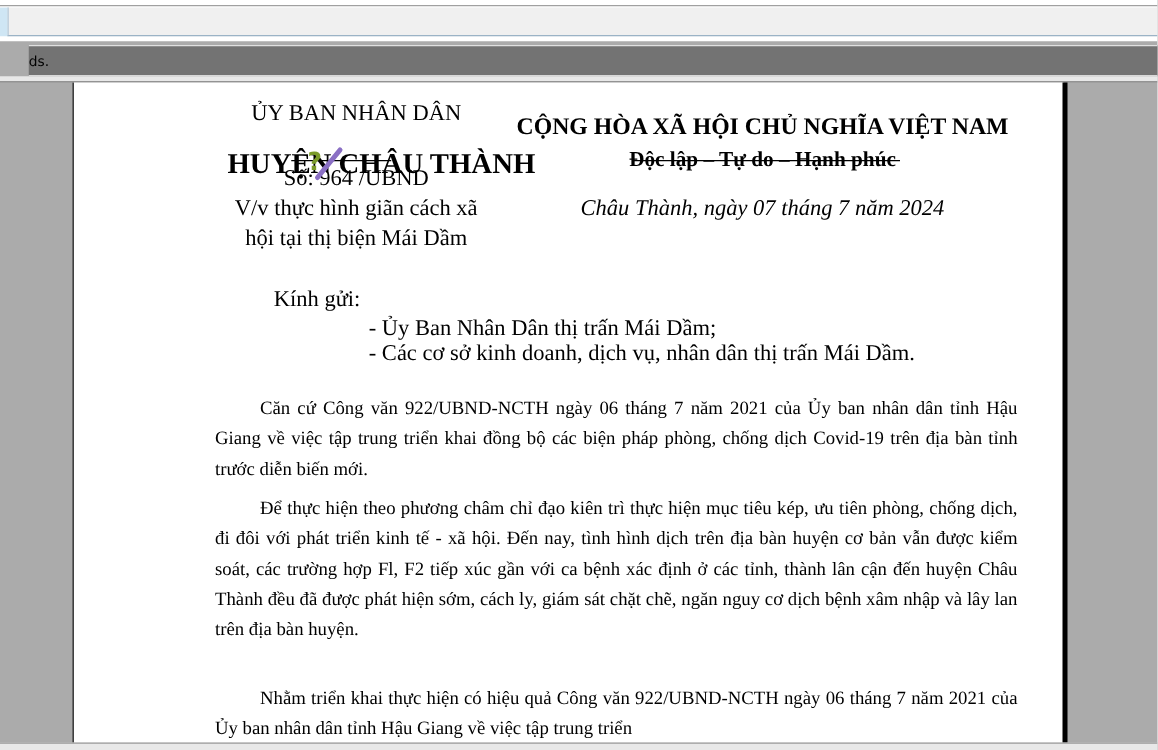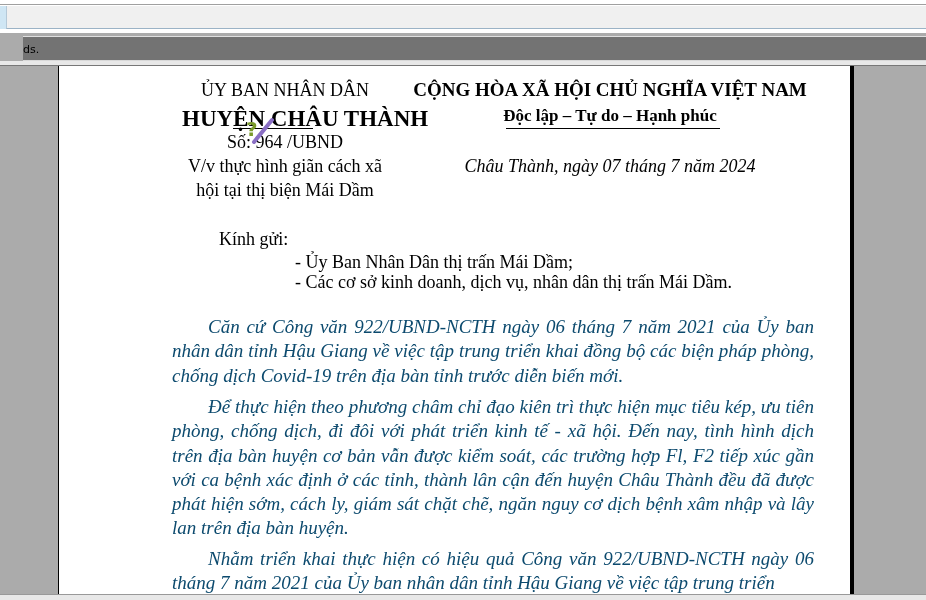--- a/index.html
+++ b/index.html
@@ -9,24 +9,24 @@
   .addr { position:absolute; left:6px; top:6px; width:920px; height:23px; background:#f0f0f0; border-bottom:1px solid #9bb3c6; border-left:1px solid #b5c9d8; box-sizing:border-box; }
   .addr-btn { position:absolute; left:0; top:6px; width:7px; height:23px; background:#cfe6f4; }
   .infobar { position:absolute; left:0; top:36px; width:926px; height:25px; background:#737373; border-top:1px solid #e0e0e0; border-bottom:1px solid #d8d8d8; box-sizing:border-box; font-family:"DejaVu Sans", sans-serif; font-size:11px; color:#000;margin-left:23px; }
   .infobar span { position:absolute; left:0; top:6px; }
   .sep { position:absolute; left:0; top:61px; width:926px; height:5px; background:#e8e8e8; border-bottom:1px solid #777; box-sizing:border-box; }
   .page { position:absolute; left:58px; top:66px; width:792px; height:534px; background:#fff; border-left:1px solid #000; }
   .page-shadow { position:absolute; left:850px; top:66px; width:4px; height:534px; background:#000; }
   .bottom { position:absolute; left:0; top:594px; width:926px; height:6px; background:#e8e8e8; border-top:1px solid #999; }
   .t { position:absolute; color:#000; white-space:nowrap; font-size:18px; }
   .c { text-align:center; }
-  .b { font-weight:bold; }
+  .b { font-weight:bold;margin-top:12px; }
   .i { font-style:italic; }
   .u-line { position:absolute; height:1px; background:#000; }
-  .para { position:absolute; left:172px; width:642px; font-size:19px; line-height:24.3px; text-align:justify; color:#0c4a6e;font-style:italic; }
+  .para { position:absolute; left:172px; width:642px; font-size:15px; line-height:24.3px; text-align:justify; color:#000000; }
   .para .ind { display:inline-block; width:36px; }
   .mark { position:absolute; left:246px; top:114px; width:30px; height:32px; }
 </style>
 </head>
 <body>
 
 <div class="topbar">
   <div class="line1"></div>
   <div class="addr-btn"></div>
   <div class="addr"></div>

